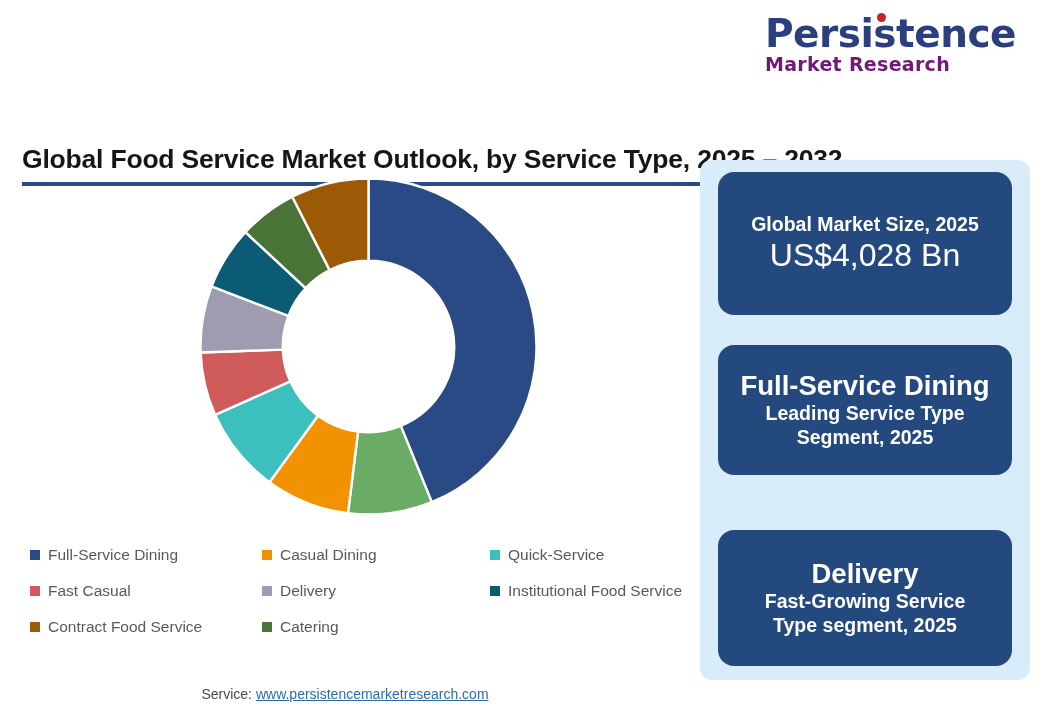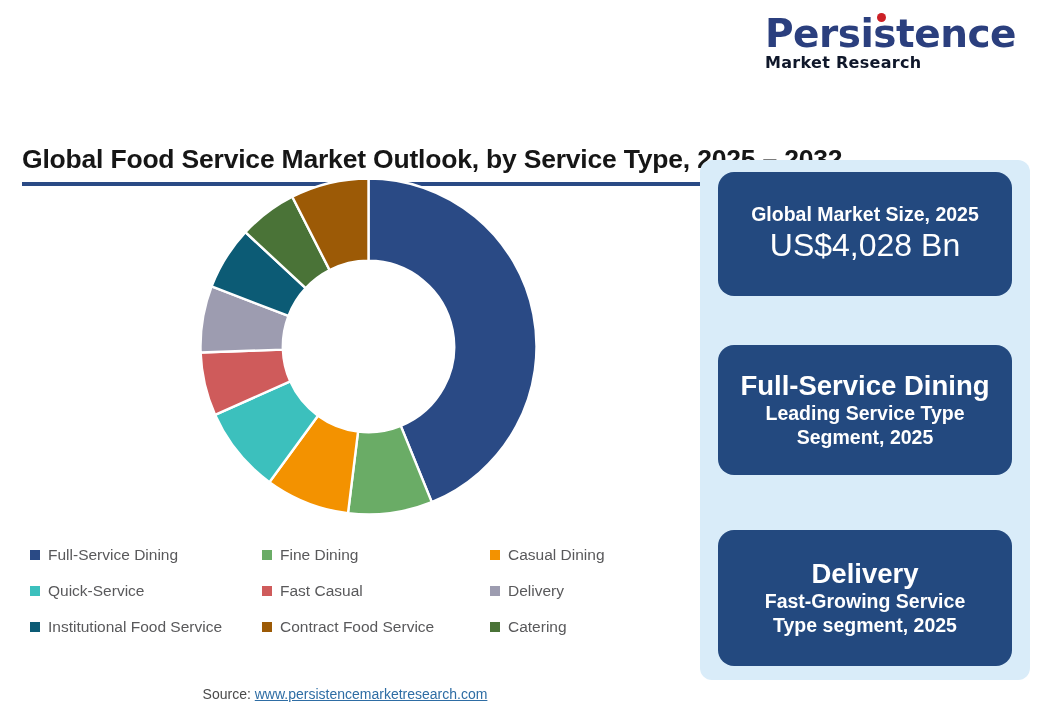--- a/index.html
+++ b/index.html
@@ -42,23 +42,23 @@
   .logo-dot {
     position: absolute;
     width: 9px;
     height: 9px;
     background: #cc2026;
     border-radius: 50%;
     top: -1px;
     left: 112px;
   }
   .logo-sub {
-    font-size: 16px;
-    font-weight: bold;
-    color: #0f172a;
+    font-size: 19px;
+    font-weight: bold;
+    color: #701a75;
     margin-top: 2px;
     letter-spacing: 0.3px;
     font-family: "DejaVu Sans", sans-serif;
   }
   
   .title-wrap {
     position: absolute;
     left: 22px;
     top: 104px;
     width: 1000px;
@@ -135,21 +135,21 @@
     background: #23497f;
     border-radius: 16px;
     color: #ffffff;
     text-align: center;
     box-sizing: border-box;
     display: flex;
     flex-direction: column;
     justify-content: center;
     align-items: center;
   }
-  .card1 { top: 12px;  height: 124px; }
+  .card1 { top: 12px;  height: 143px; }
   .card2 { top: 185px; height: 130px; }
   .card3 { top: 370px; height: 136px; }
   .card-small {
     font-size: 19.5px;
     font-weight: bold;
     line-height: 1.22;
     font-family: "Liberation Sans", sans-serif;
   }
   .card-big {
     font-size: 32px;
@@ -210,24 +210,20 @@
         <path d="M 96.30 22.78 A 168 168 0 0 1 172.50 4.50 L 172.50 86.82 A 85.68 85.68 0 0 0 133.64 96.14 Z" fill="#9c5a06" stroke="#ffffff" stroke-width="2.4"></path>
       </svg>
   </div>
 
   <div class="legend">
     <div class="legend-item">
       <span class="legend-swatch" style="background: rgb(42, 74, 133);"></span>
       <span class="legend-label">Full-Service Dining</span>
     </div>
     <div class="legend-item">
-      <span class="legend-swatch" style="background: rgb(106, 172, 102);"></span>
-      <span class="legend-label">Fine Dining</span>
-    </div>
-    <div class="legend-item">
       <span class="legend-swatch" style="background: rgb(243, 146, 0);"></span>
       <span class="legend-label">Casual Dining</span>
     </div>
     <div class="legend-item">
       <span class="legend-swatch" style="background: rgb(60, 192, 189);"></span>
       <span class="legend-label">Quick-Service</span>
     </div>
     <div class="legend-item">
       <span class="legend-swatch" style="background: rgb(207, 91, 91);"></span>
       <span class="legend-label">Fast Casual</span>
@@ -265,16 +261,16 @@
 
     <div class="info-card card3">
       <div class="card-big-2">Delivery</div>
       <div class="card-small">Fast-Growing Service</div>
       <div class="card-small">Type segment, 2025</div>
     </div>
 
   </div>
 
   <div class="source-line">
-    <span>Source: </span><span class="source-link">www.persistencemarketresearch.com</span>
+    <span>Service: </span><span class="source-link">www.persistencemarketresearch.com</span>
   </div>
 
 </div>
 
 </body></html>

